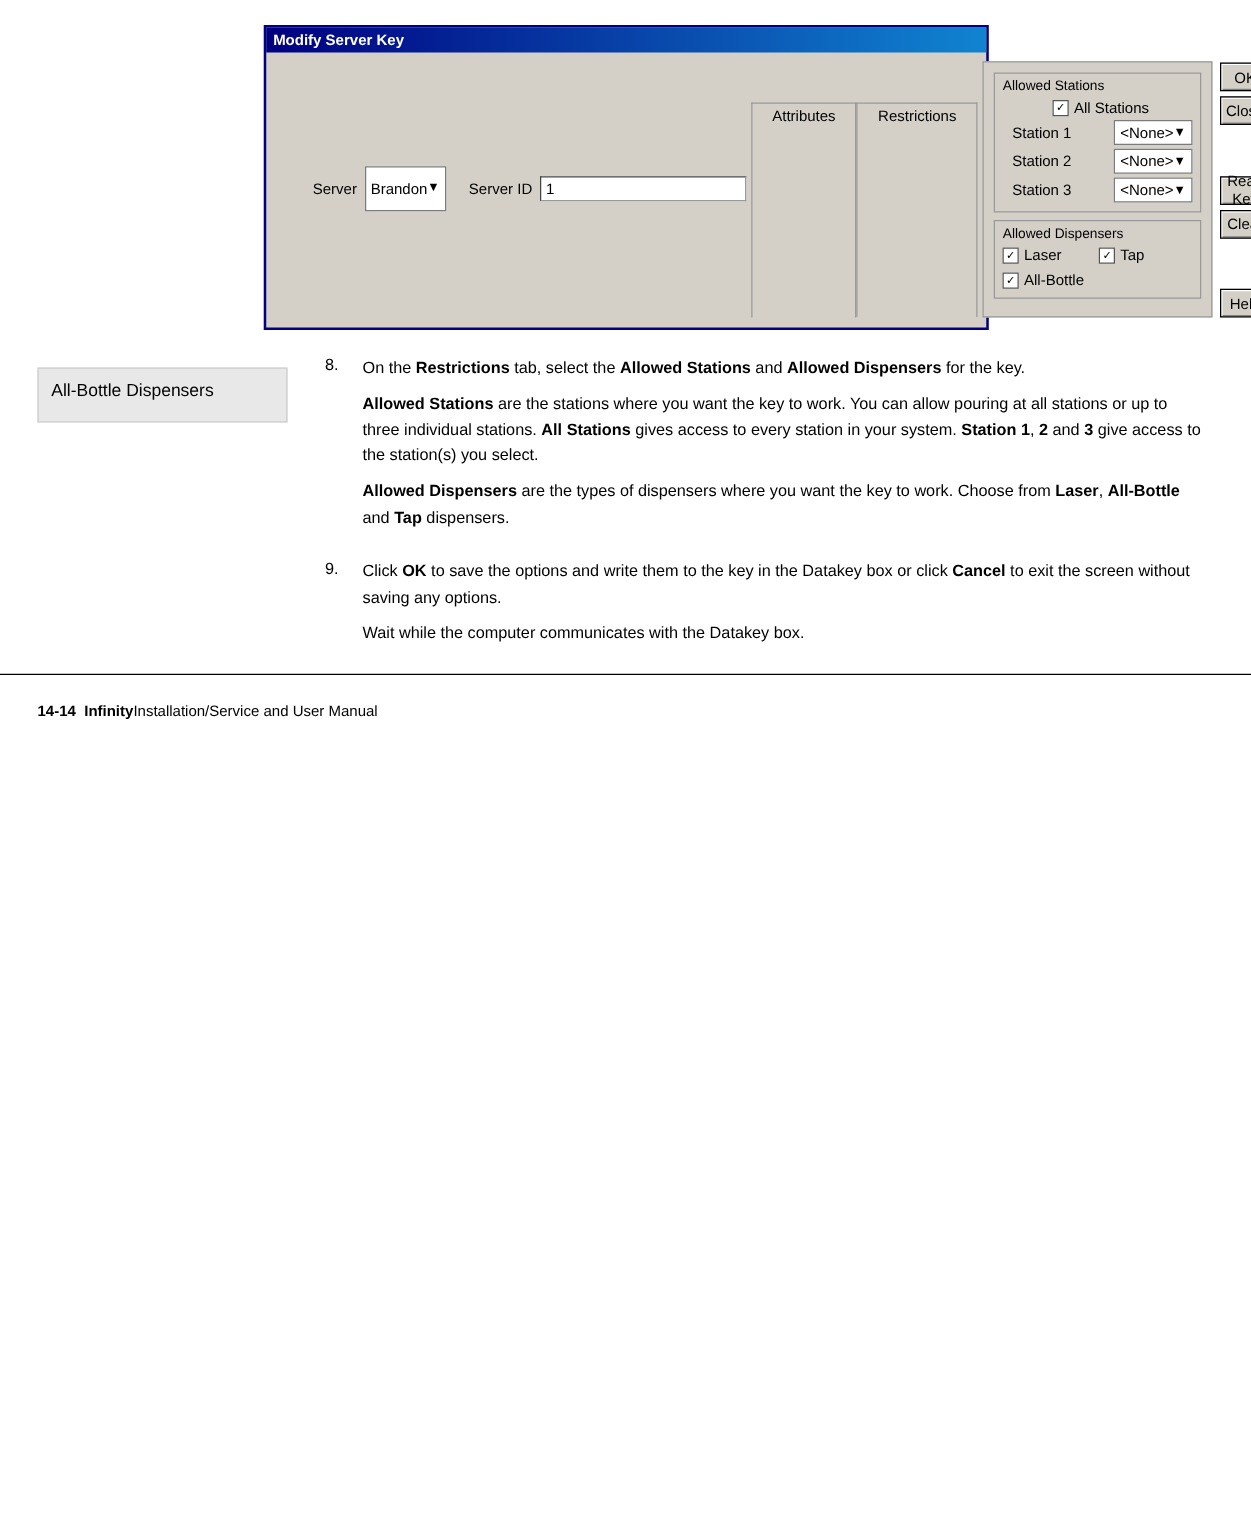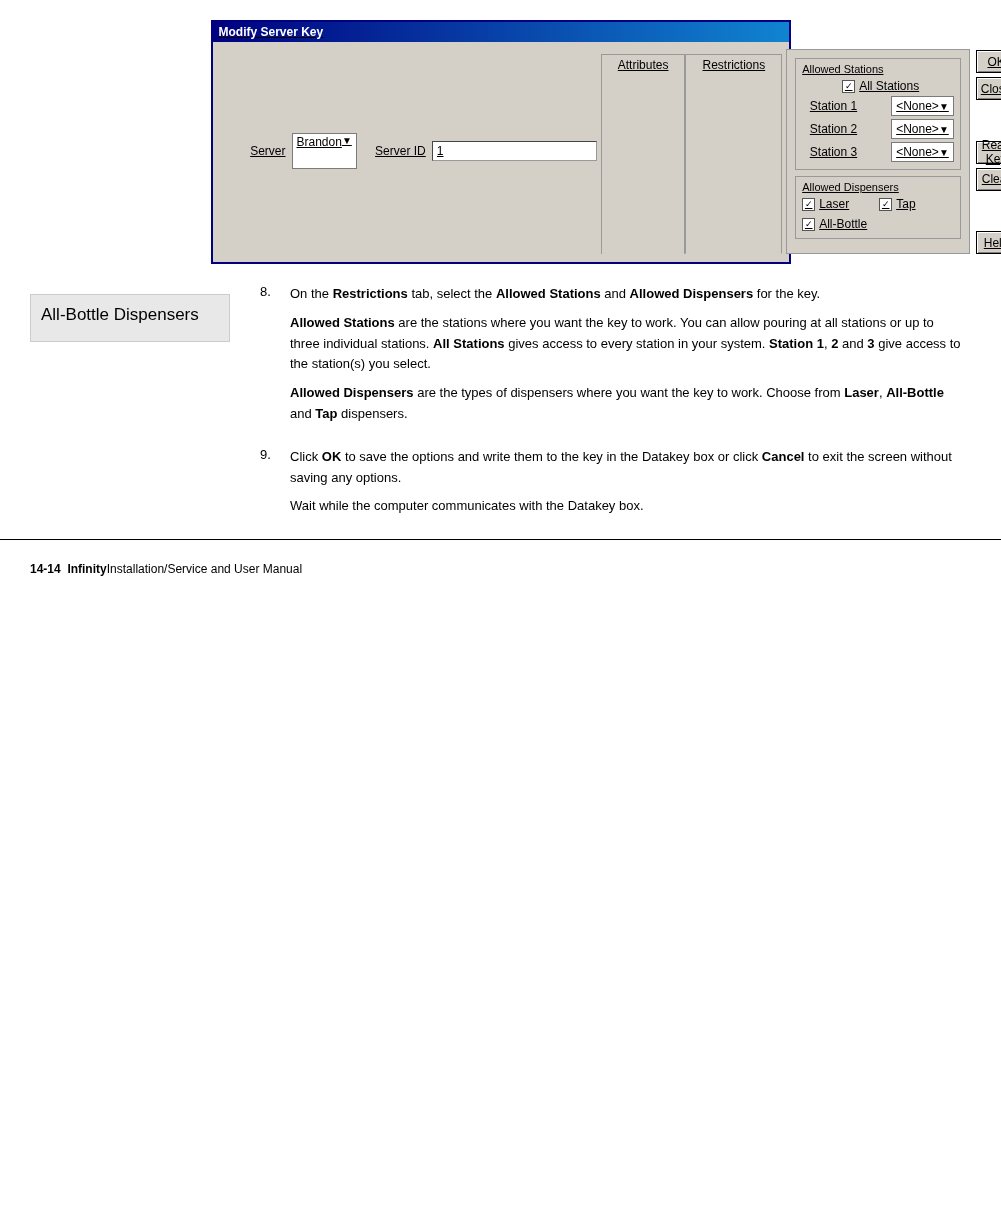--- a/index.html
+++ b/index.html
@@ -18,21 +18,20 @@
       width: 1001px;
       min-height: 1223px;
       padding: 10px 0 20px 0;
     }
 
     
     .dialog-area {
       display: flex;
       justify-content: center;
       padding: 10px 30px 20px 30px;
-      text-decoration: underline;
     }
 
     .dialog-box {
       width: 580px;
       border: 2px solid #000080;
       background: #d4d0c8;
       font-family: 'MS Sans Serif', Arial, sans-serif;
       font-size: 12px;
     }
 
@@ -80,20 +79,21 @@
     }
 
     .form-input {
       flex: 1;
       height: 36px;
       border: 1px solid #7b7b7b;
       background: #fff;
       padding: 1px 4px;
       font-size: 12px;
       display: flex;
+      align-items: center;
       justify-content: space-between;
     }
 
     .form-input-plain {
       flex: 1;
       height: 20px;
       border: 1px inset #999;
       background: #fff;
       padding: 1px 4px;
       font-size: 12px;
@@ -110,20 +110,21 @@
       margin-top: 4px;
     }
 
     .tab {
       border: 1px solid #999;
       border-bottom: none;
       padding: 3px 16px;
       background: #d4d0c8;
       font-size: 12px;
       cursor: pointer;
+      margin-top: 28px;
     }
 
     .tab.active {
       background: #d4d0c8;
       font-weight: normal;
       border-bottom: 1px solid #d4d0c8;
       z-index: 1;
     }
 
     .tab-content {
@@ -217,21 +218,21 @@
       background: #e8e8e8;
       border: 1px solid #ccc;
       padding: 8px 10px;
       font-size: 11.5px;
       line-height: 1.4;
       align-self: flex-start;
       margin-top: 10px;
     }
 
     .sidebar-note-title {
-      font-size: 17px;
+      font-size: 14px;
       margin-bottom: 6px;
     }
 
     .sidebar-note-body {
       font-family: 'Courier New', monospace;
       font-size: 11px;
     }
 
     .main-content {
       flex: 1;

